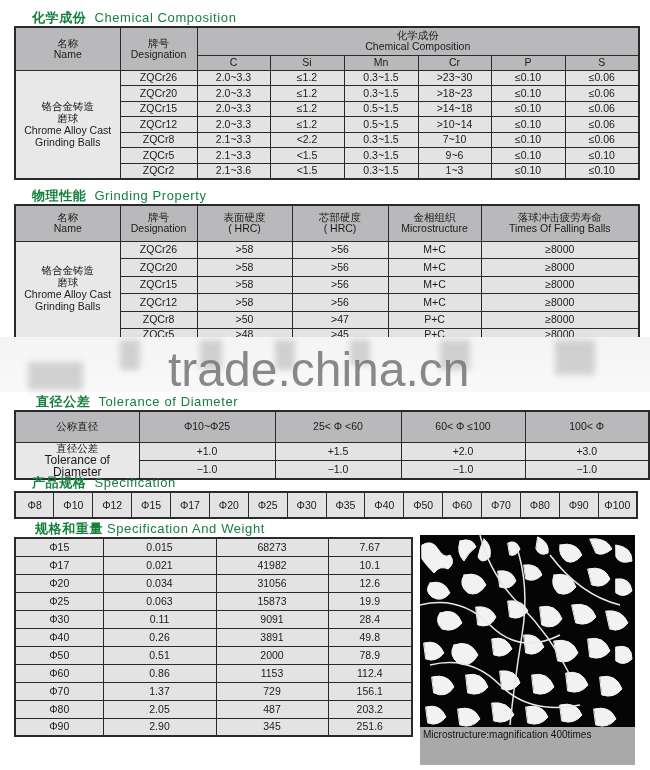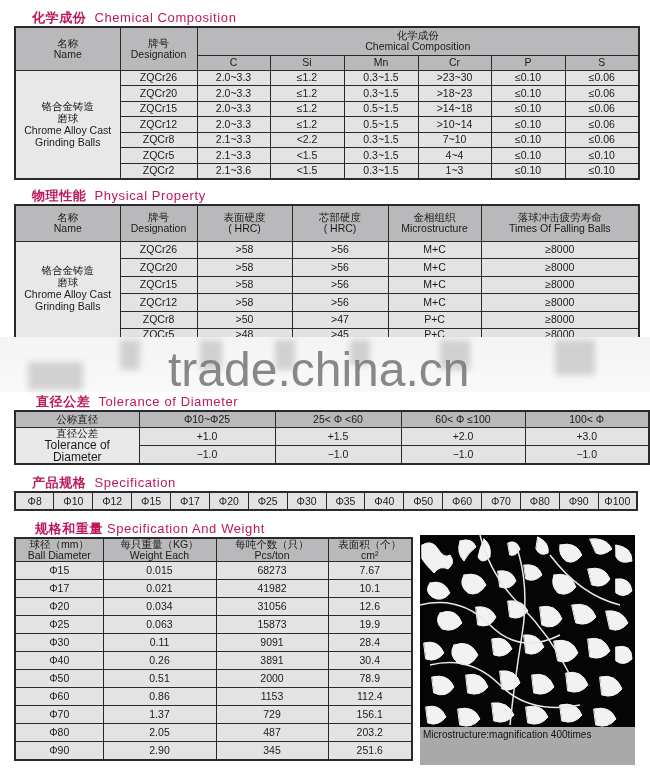--- a/index.html
+++ b/index.html
@@ -1,18 +1,18 @@
 <!DOCTYPE html>
 <html><head>
 <meta charset="utf-8">
 <style>
   * { box-sizing: border-box; margin: 0; padding: 0; }
   html, body { width: 650px; height: 770px; background: #ffffff; overflow: hidden; }
   body { font-family: "Liberation Sans", "DejaVu Sans", sans-serif; color: #1a1a1a; position: relative; }
-  .section-title { position: absolute; font-size: 13px; letter-spacing: 0.6px; color: #be185d; white-space: nowrap; }
+  .section-title { position: absolute; font-size: 13px; letter-spacing: 0.6px; color: #15803d; white-space: nowrap; }
   .section-title .zh { font-weight: bold; margin-right: 8px; }
   table { position: absolute; border-collapse: collapse; table-layout: fixed; }
   td, th { border: 1px solid #2a2a2a; text-align: center; vertical-align: middle; font-size: 10.5px; font-weight: normal; line-height: 11px; color: #1a1a1a; padding: 0; overflow: hidden; white-space: nowrap; }
   th { background: #b9b9bb; }
   td { background: #e3e3e3; }
   td.name-cell { background: #e8e8e8; line-height: 12px; }
   .outer { border: 2px solid #2a2a2a; }
   .hl { display: block; }
   .wm { position: absolute; left: 0; top: 337px; width: 650px; height: 55px; background: linear-gradient(#f4f4f4, #f9f9f9); }
   .wm-text { position: absolute; left: 168px; top: 342px; font-size: 48px; color: #7c7c7c; letter-spacing: 0px; font-family: "Liberation Sans", sans-serif; opacity: 0.9; }
@@ -111,38 +111,38 @@
     <td>0.3~1.5</td>
     <td>7~10</td>
     <td>≤0.10</td>
     <td>≤0.06</td>
   </tr>
   <tr style="height:15.5px">
     <td>ZQCr5</td>
     <td>2.1~3.3</td>
     <td>&lt;1.5</td>
     <td>0.3~1.5</td>
-    <td>4~4</td>
+    <td>9~6</td>
     <td>≤0.10</td>
     <td>≤0.10</td>
   </tr>
   <tr style="height:15.5px">
     <td>ZQCr2</td>
     <td>2.1~3.6</td>
     <td>&lt;1.5</td>
     <td>0.3~1.5</td>
     <td>1~3</td>
     <td>≤0.10</td>
     <td>≤0.10</td>
   </tr>
 </tbody>
   </table>
 
 <div class="section-title" style="left:32px;top:187px;">
-  <span class="zh">物理性能</span><span>Physical Property</span>
+  <span class="zh">物理性能</span><span>Grinding Property</span>
 </div>
 <table class="outer" style="left:14px;top:204px;width:624px;border-bottom:none;">
   <colgroup>
     <col style="width:105px">
       <col style="width:77px">
       <col style="width:95px">
       <col style="width:96px">
       <col style="width:93px">
       <col style="width:158px">
   </colgroup>
@@ -239,21 +239,21 @@
 </div>
 <table class="outer" style="left:14px;top:410px;width:624px;">
   <colgroup>
     <col style="width:124px">
       <col style="width:136px">
       <col style="width:126px">
       <col style="width:124px">
       <col style="width:124px">
   </colgroup>
   <tbody>
-      <tr style="height:16px">
+      <tr style="height:31px">
     <th>公称直径</th>
     <th>Φ10~Φ25</th>
     <th>25&lt; Φ &lt;60</th>
     <th>60&lt; Φ ≤100</th>
     <th>100&lt; Φ</th>
   </tr>
   <tr style="height:17px">
     <td rowspan="2" class="name-cell" style="line-height:11px;">
       <span class="hl">直径公差</span>
           <span class="hl" style="font-size:12px;line-height:12px;">Tolerance of</span>
@@ -271,21 +271,21 @@
     <td>−1.0</td>
   </tr>
 </tbody>
   </table>
 
 <div class="section-title" style="left:32px;top:474px;">
   <span class="zh">产品规格</span><span>Specification</span>
 </div>
 <table class="outer" style="left:14px;top:491px;width:624px;">
   <tbody>
-      <tr style="height:18px">
+      <tr style="height:26px">
     <td>Φ8</td>
     <td>Φ10</td>
     <td>Φ12</td>
     <td>Φ15</td>
     <td>Φ17</td>
     <td>Φ20</td>
     <td>Φ25</td>
     <td>Φ30</td>
     <td>Φ35</td>
     <td>Φ40</td>
@@ -303,38 +303,20 @@
   <span class="zh" style="margin-right:4px;">规格和重量</span><span>Specification And Weight</span>
 </div>
 <table class="outer" style="left:14px;top:537px;width:397px;">
   <colgroup>
     <col style="width:88px">
       <col style="width:113px">
       <col style="width:112px">
       <col style="width:84px">
   </colgroup>
   <tbody>
-      <tr style="height:23px">
-    <th>
-          <span class="hl">球径（mm）</span>
-          <span class="hl">Ball Diameter</span>
-        </th>
-    <th>
-          <span class="hl">每只重量（KG）</span>
-          <span class="hl">Weight Each</span>
-        </th>
-    <th>
-          <span class="hl">每吨个数（只）</span>
-          <span class="hl">Pcs/ton</span>
-        </th>
-    <th>
-          <span class="hl">表面积（个）</span>
-          <span class="hl">cm²</span>
-        </th>
-  </tr>
   <tr style="height:18px">
         <td>Φ15</td>
         <td>0.015</td>
         <td>68273</td>
         <td>7.67</td>
       </tr>
   <tr style="height:18px">
         <td>Φ17</td>
         <td>0.021</td>
         <td>41982</td>
@@ -355,21 +337,21 @@
   <tr style="height:18px">
         <td>Φ30</td>
         <td>0.11</td>
         <td>9091</td>
         <td>28.4</td>
       </tr>
   <tr style="height:18px">
         <td>Φ40</td>
         <td>0.26</td>
         <td>3891</td>
-        <td>30.4</td>
+        <td>49.8</td>
       </tr>
   <tr style="height:18px">
         <td>Φ50</td>
         <td>0.51</td>
         <td>2000</td>
         <td>78.9</td>
       </tr>
   <tr style="height:18px">
         <td>Φ60</td>
         <td>0.86</td>

